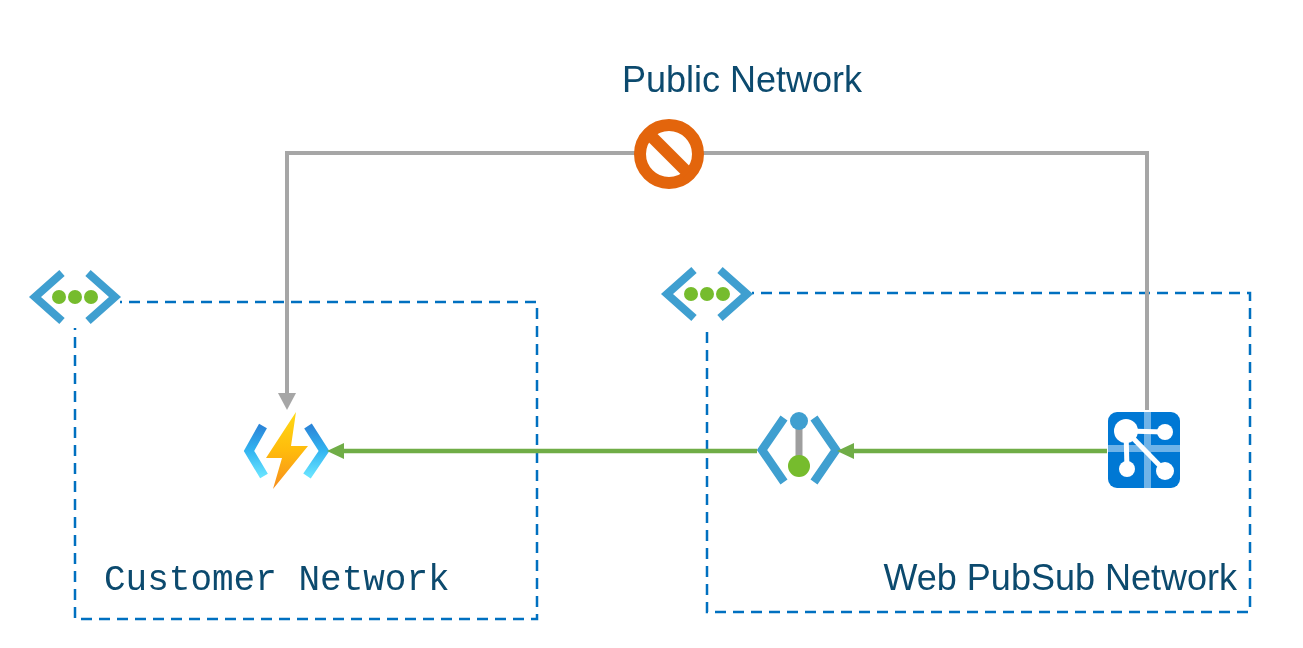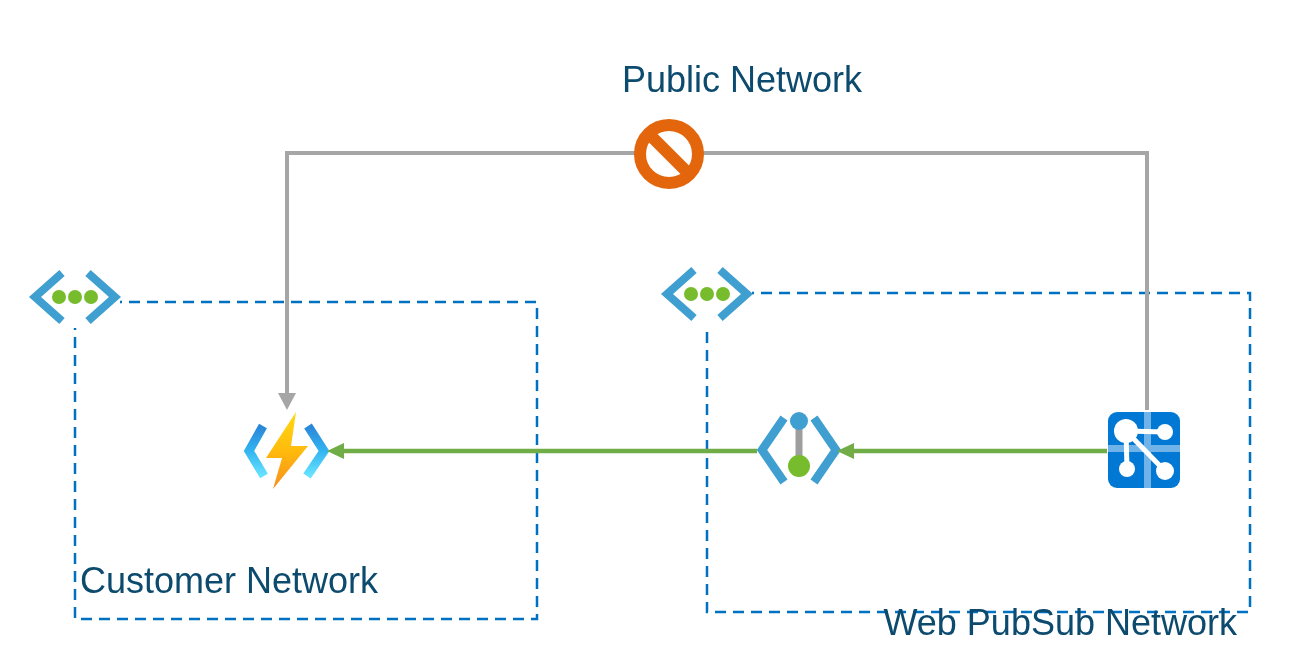--- a/index.html
+++ b/index.html
@@ -27,28 +27,28 @@
     line-height: 1.1;
     white-space: nowrap;
     user-select: none;
   }
   .lbl-public {
     left: 742px;
     top: 60px;
     transform: translateX(-50%);
   }
   .lbl-customer {
-    left: 80px;
+    left: 104px;
     top: 561px;
+    font-family: Liberation Mono, monospace;
   }
   .lbl-pubsub {
     right: 66px;
     top: 558px;
     text-align: right;
-    margin-top: 45px;
   }
 </style>
 </head>
 <body>
 
 <div class="canvas">
 
   <svg class="diagram-svg" width="1303" height="648" viewBox="0 0 1303 648">
     <defs>
       <linearGradient id="funcBracket" x1="0" y1="0" x2="0" y2="1">

